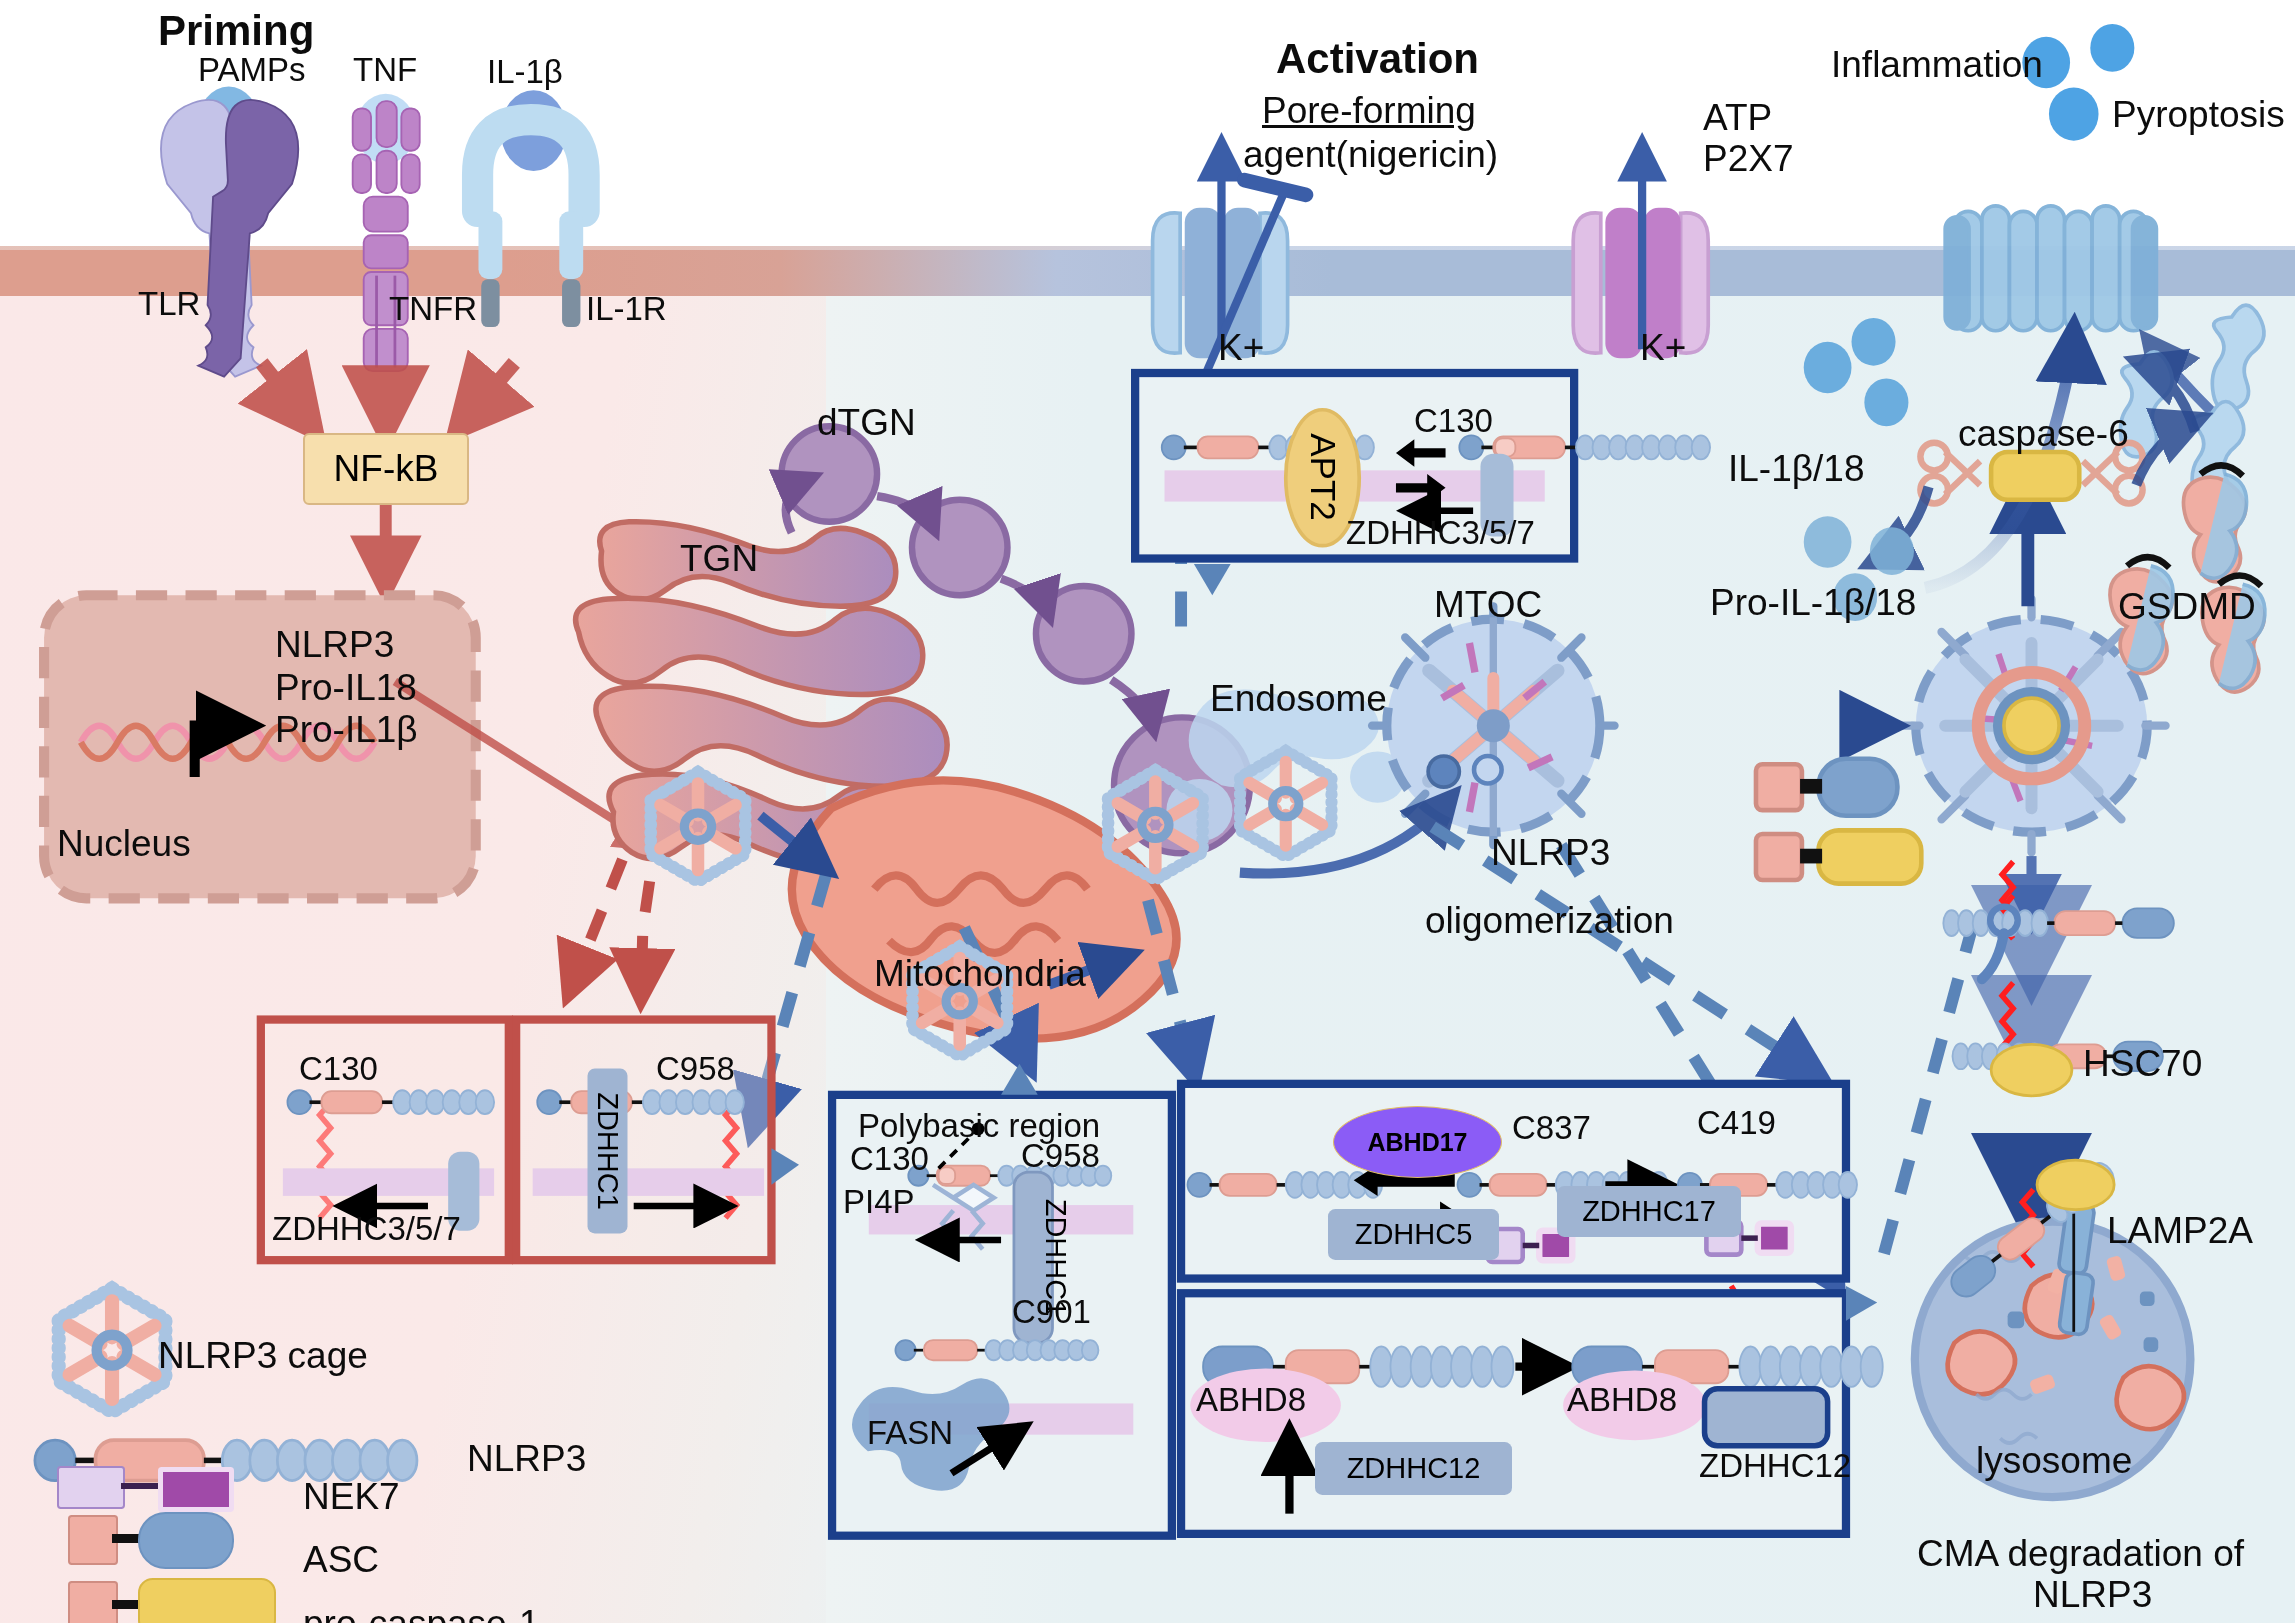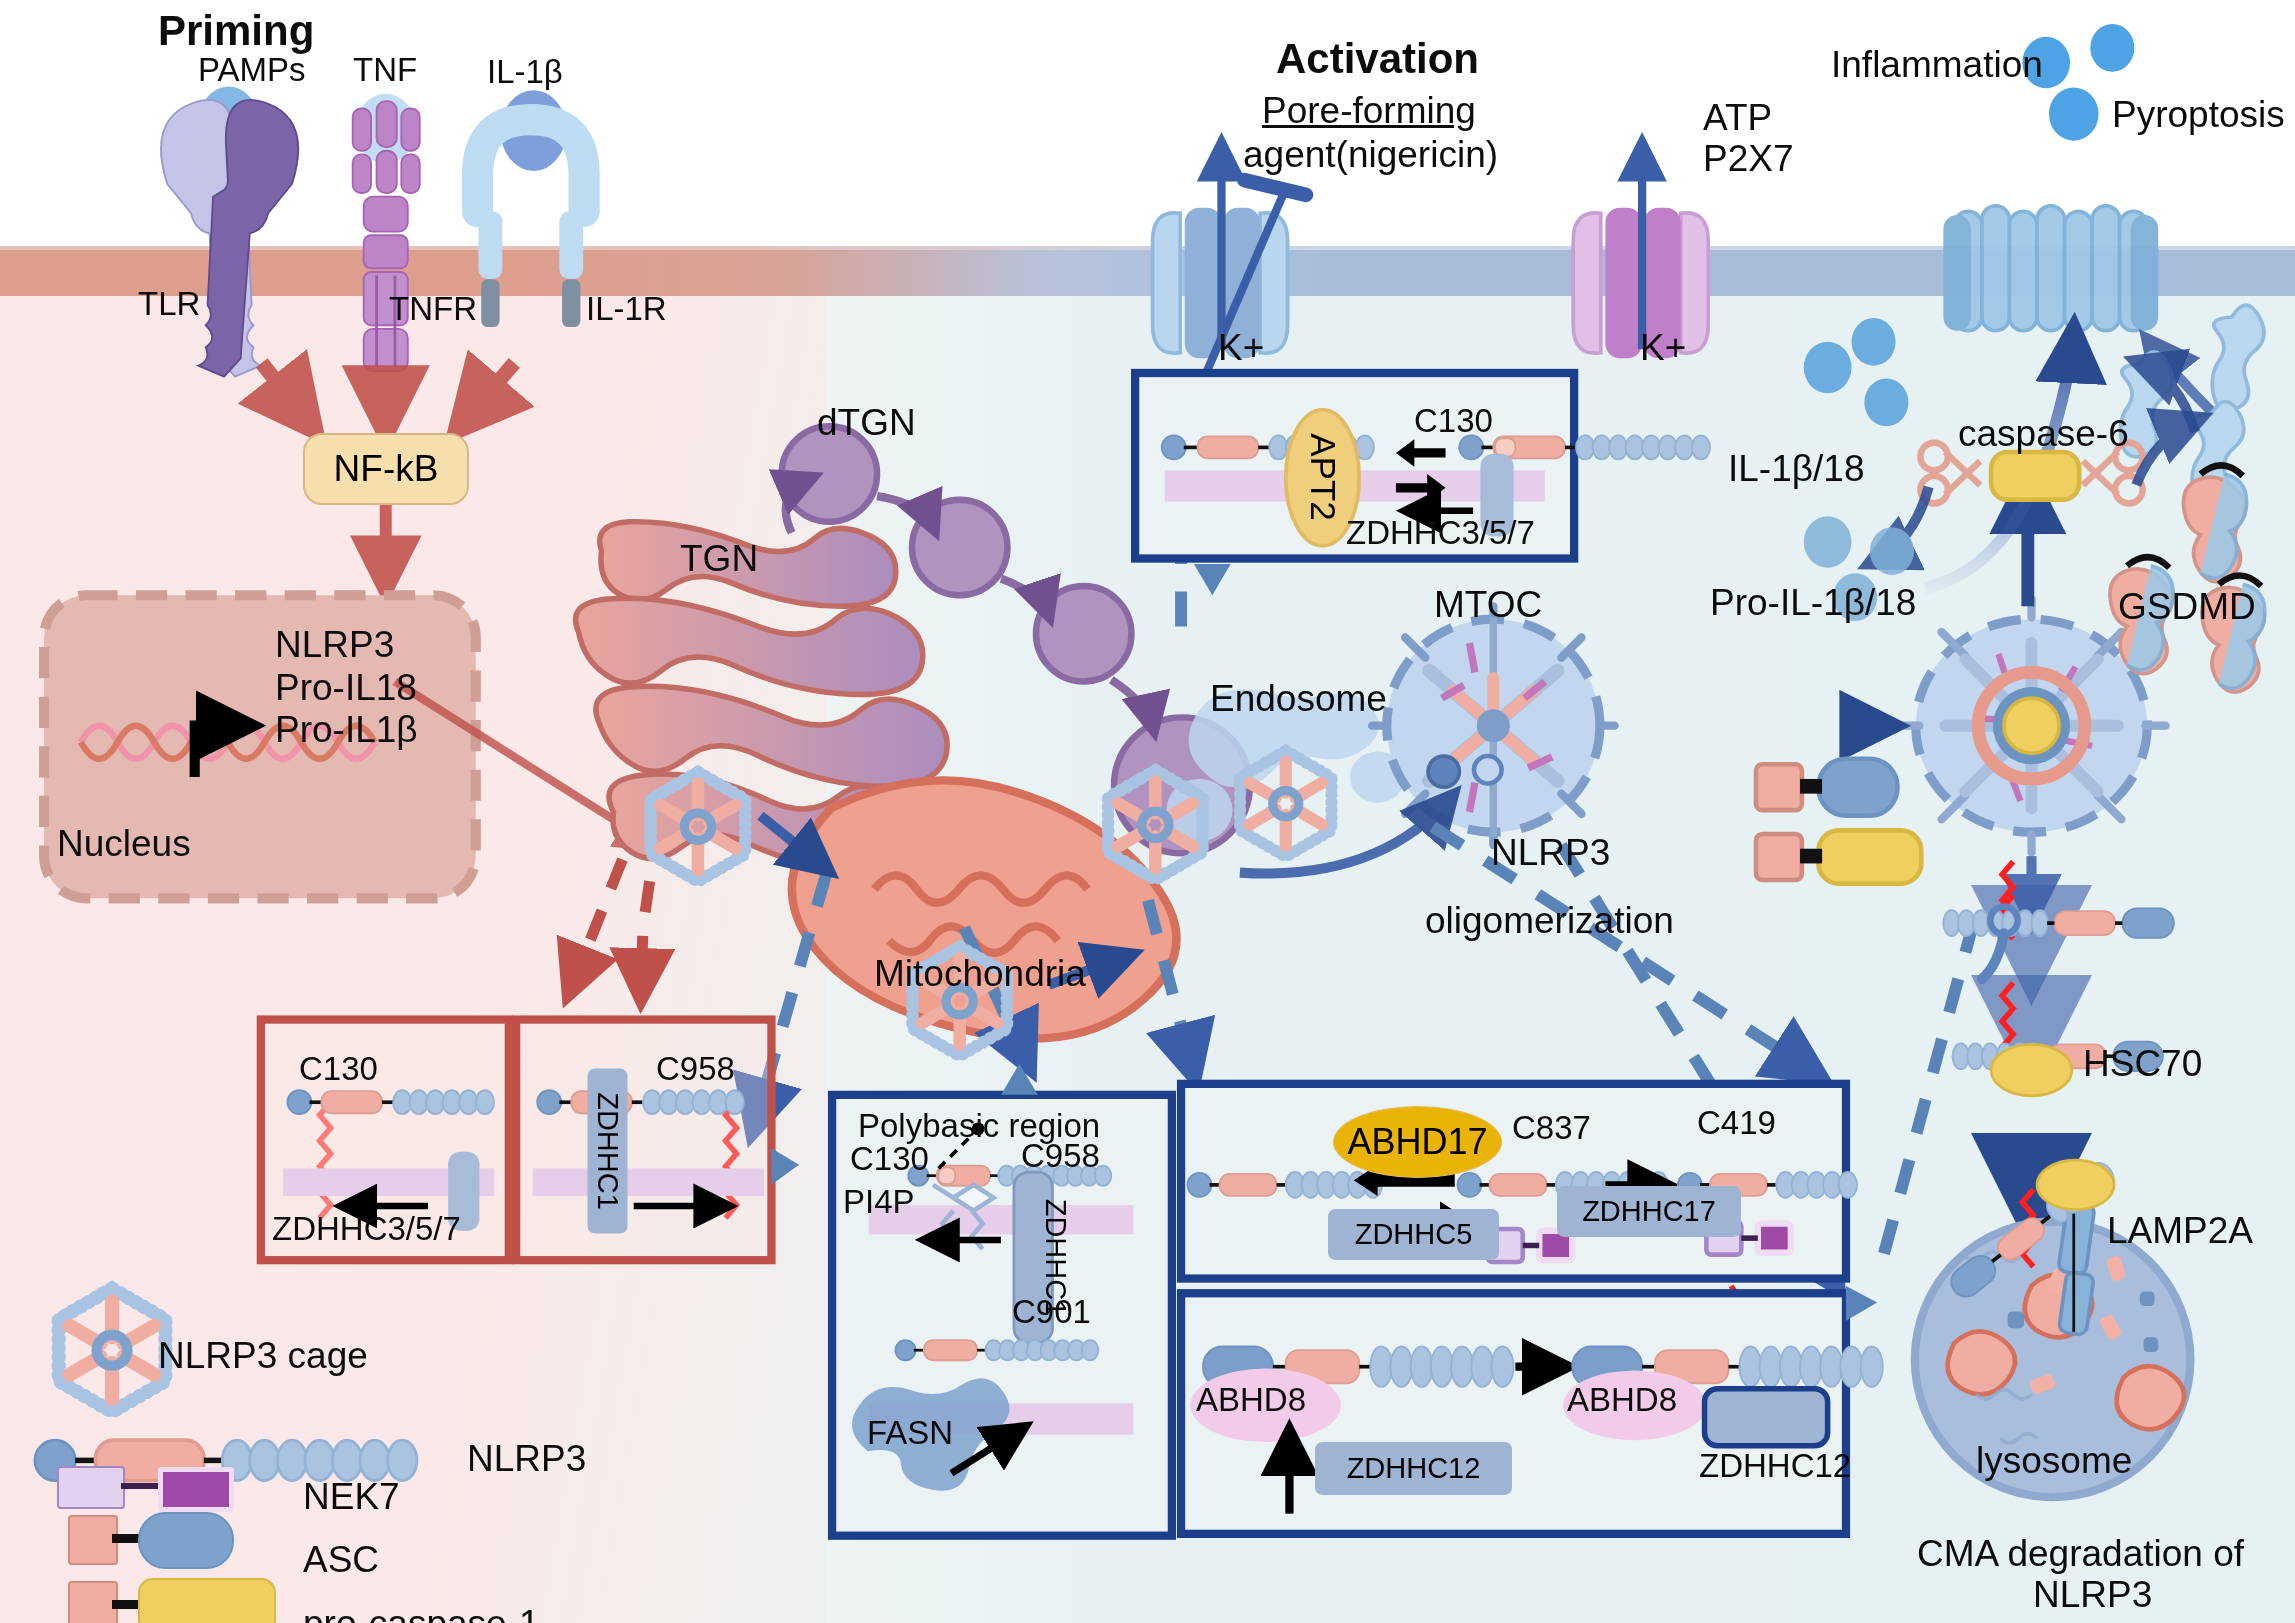--- a/index.html
+++ b/index.html
@@ -17,22 +17,22 @@
     background:linear-gradient(90deg,#cf8f7f 0%,#cf8f7f 30%,#9fb3d4 55%,#9fb3d4 100%);opacity:.55;}
 
   
   .txt{position:absolute;color:#0c0c0c;white-space:nowrap;line-height:1.05;}
   .t-title{font-size:42px;font-weight:bold;}
   .t-lg{font-size:37px;}
   .t-md{font-size:33px;}
   .linker{position:absolute;background:#111;height:3.7px;}
   .znhc-lab{position:absolute;background:#9fb4d2;border-radius:7.3px;color:#000;
      display:flex;align-items:center;justify-content:center;font-size:29px;}
-  .abhd17{position:absolute;background:#eab308;border:1.8px solid #e0bb63;border-radius:50%;
-     display:flex;align-items:center;justify-content:center;font-size:36px;}
+  .abhd17{position:absolute;background:#8b5cf6;border:1.8px solid #e0bb63;border-radius:50%;
+     display:flex;align-items:center;justify-content:center;font-size:25px;font-weight:bold;}
   .nek7-l{position:absolute;background:#e2d2ef;border:2.8px solid #a487c9;border-radius:3.7px;}
   .nek7-r{position:absolute;background:#a04aa8;border:5.5px solid #f0dcf2;border-radius:3.7px;}
   .asc-card{position:absolute;background:#f0aea3;border:2.8px solid #cf8d82;border-radius:3.7px;}
   .asc-blob{position:absolute;background:#7ea2cc;border:2.8px solid #6d93c0;border-radius:27.5px;}
   .casp-blob{position:absolute;background:#efcf60;border:2.8px solid #d9b743;border-radius:14.7px;}
 
   
   svg.lay{position:absolute;left:0;top:0;width:2296px;height:1624px;overflow:visible;pointer-events:none;}
 
   .vtext{position:absolute;transform-origin:center center;}
@@ -783,21 +783,21 @@
 
   <div class="txt t-md" style="left:198px;top:53px;">PAMPs</div>
   <div class="txt t-md" style="left:353px;top:53px;">TNF</div>
   <div class="txt t-md" style="left:487px;top:55px;">IL-1β</div>
 
   <div class="txt t-md" style="left:138px;top:287px;">TLR</div>
   <div class="txt t-md" style="left:389px;top:292px;">TNFR</div>
   <div class="txt t-md" style="left:586px;top:292px;">IL-1R</div>
 
   <div style="position:absolute;left:303px;top:433px;width:162px;height:68px;background:#f7dfad;
-              border:2.8px solid #d9b784;border-radius:19px;display:flex;align-items:center;justify-content:center;">
+              border:2.8px solid #d9b784;border-radius:6px;display:flex;align-items:center;justify-content:center;">
     <span class="t-lg">NF-kB</span>
   </div>
 
   <div class="txt t-lg" style="left:275px;top:626px;">NLRP3</div>
   <div class="txt t-lg" style="left:275px;top:669px;">Pro-IL18</div>
   <div class="txt t-lg" style="left:275px;top:711px;">Pro-IL1β</div>
   <div class="txt t-lg" style="left:57px;top:825px;">Nucleus</div>
 
   <div class="txt t-lg" style="left:680px;top:540px;">TGN</div>
   <div class="txt t-lg" style="left:817px;top:404px;">dTGN</div>

